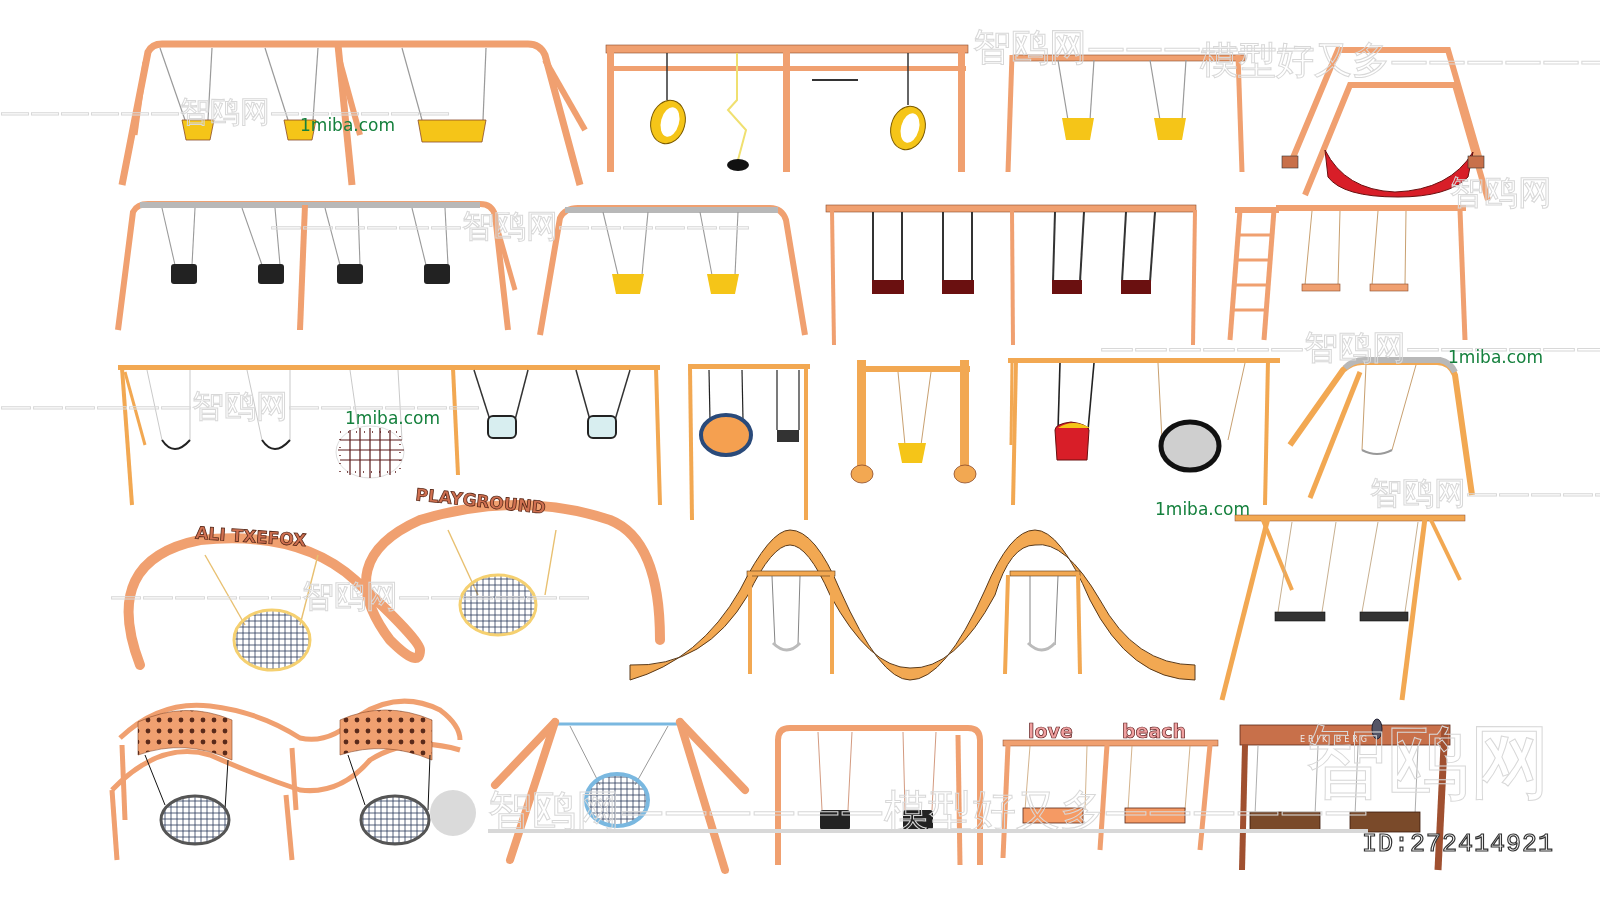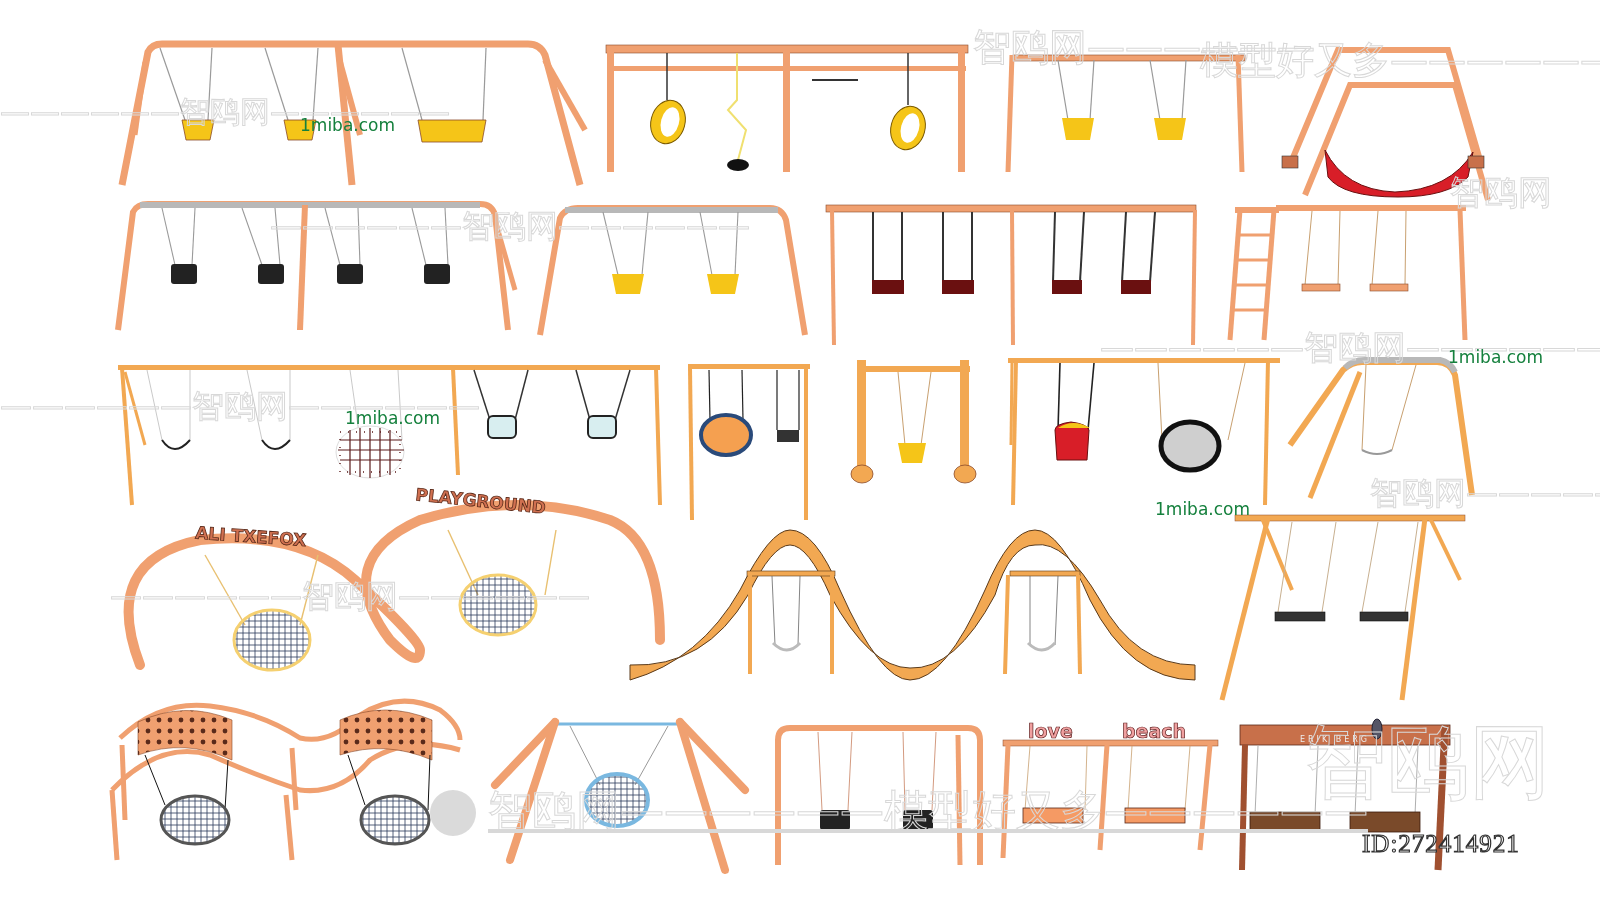--- a/index.html
+++ b/index.html
@@ -1,21 +1,21 @@
 <!DOCTYPE html>
 <html><head>
 <meta charset="utf-8">
 <style>
   html,body{margin:0;padding:0;background:#ffffff;}
   body{width:1600px;height:900px;overflow:hidden;position:relative;font-family:"DejaVu Sans",sans-serif;}
   #scene{position:absolute;left:0;top:0;width:1600px;height:900px;}
   .wm{position:absolute;color:transparent;-webkit-text-stroke:1px #d8d8d8;font-family:"DejaVu Sans",sans-serif;white-space:nowrap;pointer-events:none;}
   .wm-url{position:absolute;color:#15803d;font-family:"DejaVu Sans",sans-serif;font-size:17px;white-space:nowrap;margin-top:12px;}
   .sign{font-family:"DejaVu Sans",sans-serif;font-weight:bold;}
-  #id-label{position:absolute;left:1362px;top:830px;font-family:Liberation Serif, serif;font-size:25px;color:#fff;-webkit-text-stroke:1.2px #333;letter-spacing:1px;}
+  #id-label{position:absolute;left:1362px;top:830px;font-family:Liberation Mono, monospace;font-size:25px;color:#fff;-webkit-text-stroke:1.2px #333;letter-spacing:1px;}
 </style>
 </head>
 <body>
 
 <svg id="scene" viewBox="0 0 1600 900" xmlns="http://www.w3.org/2000/svg">
   <defs>
     <pattern id="netpat" width="6" height="6" patternUnits="userSpaceOnUse">
       <path d="M0 3 H6 M3 0 V6" stroke="#2a3a5a" stroke-width="0.8"></path>
     </pattern>
     <pattern id="perf" width="11" height="11" patternUnits="userSpaceOnUse">

